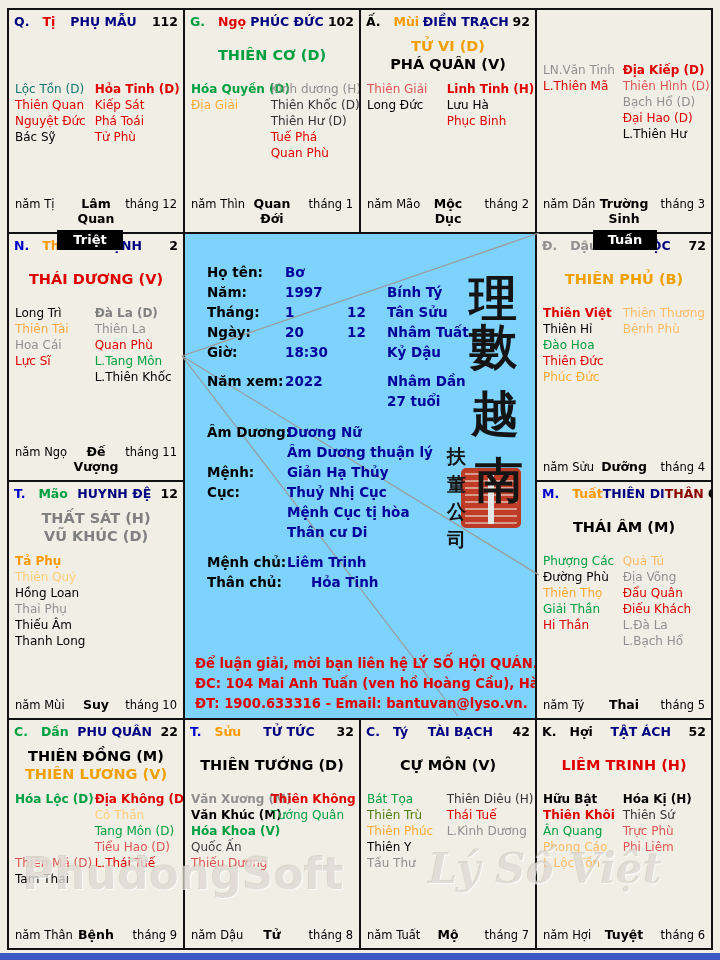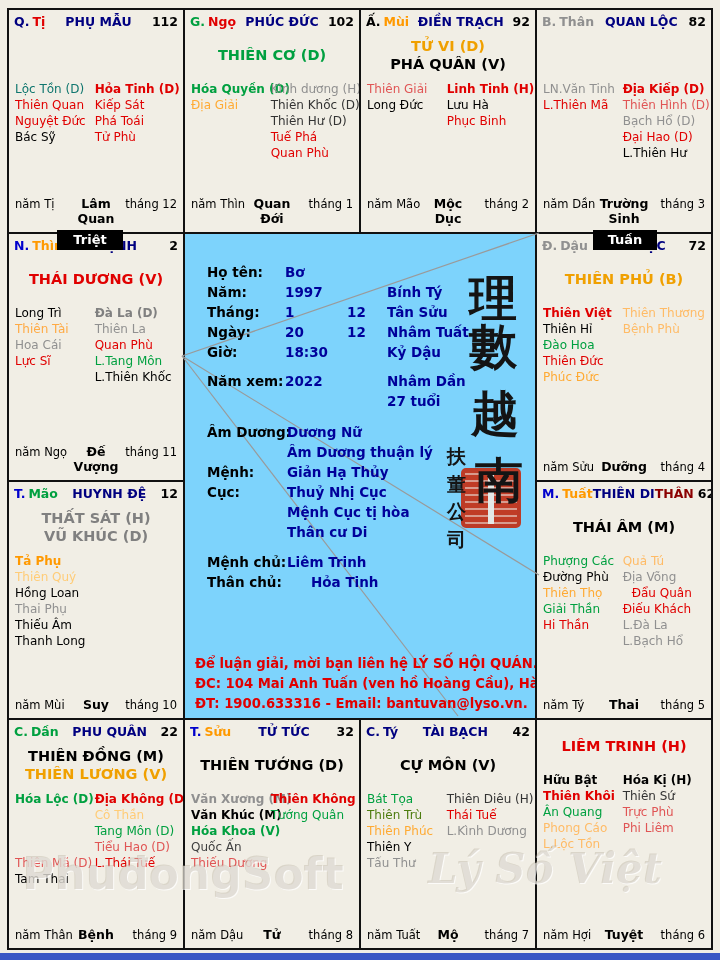--- a/index.html
+++ b/index.html
@@ -7,21 +7,21 @@
         font-family:"DejaVu Sans",sans-serif;-webkit-font-smoothing:antialiased;}
   .grid{position:absolute;left:7px;top:8px;right:7px;bottom:10px;display:grid;
         grid-template-columns:repeat(4,1fr);grid-template-rows:222px 246px 236px auto;
         gap:2px;background:#111;border:2px solid #111;}
   .cell{position:relative;background:#f1eee5;overflow:hidden;}
   .pos1{grid-area:1/1}.pos2{grid-area:1/2}.pos3{grid-area:1/3}.pos4{grid-area:1/4}
   .pos5{grid-area:2/1}.pos6{grid-area:2/4}.pos7{grid-area:3/1}.pos8{grid-area:3/4}
   .pos9{grid-area:4/1}.pos10{grid-area:4/2}.pos11{grid-area:4/3}.pos12{grid-area:4/4}
   .center{grid-area:2/2/4/4;position:relative;background:#7dd3fc;}
   .p-header{display:flex;align-items:baseline;padding:4px 5px 0 5px;font-weight:bold;font-size:12.5px;white-space:nowrap;}
-  .hdr-left .br{margin-left:3px;}
+  .hdr-left .br{margin-left:13px;}
   .p-name{flex:1;text-align:center;color:#000080;}
   .p-extra{margin-right:4px;}
   .p-num{color:#000;}
   .p-main{height:52px;display:flex;flex-direction:column;justify-content:center;
           text-align:center;font-weight:bold;font-size:14.5px;line-height:18px;}
   .p-cols{display:flex;padding:0 2px 0 6px;font-size:12px;line-height:16px;}
   .col-l{width:48%;}.col-r{width:52%;}
   .star{white-space:nowrap;}
   .star.b{font-weight:bold;}
   .p-footer{position:absolute;left:6px;right:6px;bottom:6px;display:flex;align-items:baseline;font-size:11.5px;color:#000;}
@@ -182,25 +182,20 @@
             <div class="star" style="color: rgb(224, 0, 0);">Phục Binh</div>
           </div>
         </div>
         <div class="p-footer">
           <span class="f-year">năm Mão</span>
           <span class="f-stage">Mộc Dục</span>
           <span class="f-month">tháng 2</span>
         </div>
       </div>
       <div class="cell pos4">
-        <div class="p-header">
-          <span class="hdr-left"><span style="color: rgb(144, 144, 144);">B.</span><span class="br" style="color: rgb(144, 144, 144);">Thân</span></span>
-          <span class="p-name">QUAN LỘC</span>
-          <span class="p-num">82</span>
-        </div>
         <div class="p-main"></div>
         <div class="p-cols">
           <div class="col-l">
             <div class="star" style="color: rgb(144, 144, 144);">LN.Văn Tinh</div>
             <div class="star" style="color: rgb(224, 0, 0);">L.Thiên Mã</div>
           </div>
           <div class="col-r">
             <div class="star b" style="color: rgb(224, 0, 0);">Địa Kiếp (D)</div>
             <div class="star" style="color: rgb(224, 85, 85);">Thiên Hình (D)</div>
             <div class="star" style="color: rgb(144, 144, 144);">Bạch Hổ (D)</div>
@@ -313,21 +308,21 @@
           <div class="col-l">
             <div class="star" style="color: rgb(0, 160, 64);">Phượng Các</div>
             <div class="star" style="color: rgb(0, 0, 0);">Đường Phù</div>
             <div class="star" style="color: rgb(255, 170, 51);">Thiên Thọ</div>
             <div class="star" style="color: rgb(0, 160, 64);">Giải Thần</div>
             <div class="star" style="color: rgb(224, 0, 0);">Hi Thần</div>
           </div>
           <div class="col-r">
             <div class="star" style="color: rgb(255, 187, 102);">Quả Tú</div>
             <div class="star" style="color: rgb(144, 144, 144);">Địa Võng</div>
-            <div class="star" style="color: rgb(224, 0, 0); margin-left: 9px;">Đẩu Quân</div>
+            <div class="star" style="color: rgb(224, 0, 0);">Đẩu Quân</div>
             <div class="star" style="color: rgb(224, 0, 0);">Điếu Khách</div>
             <div class="star" style="color: rgb(144, 144, 144);">L.Đà La</div>
             <div class="star" style="color: rgb(144, 144, 144);">L.Bạch Hổ</div>
           </div>
         </div>
         <div class="p-footer">
           <span class="f-year">năm Tý</span>
           <span class="f-stage">Thai</span>
           <span class="f-month">tháng 5</span>
         </div>
@@ -413,20 +408,25 @@
             <div class="star" style="color: rgb(144, 144, 144);">L.Kình Dương</div>
           </div>
         </div>
         <div class="p-footer">
           <span class="f-year">năm Tuất</span>
           <span class="f-stage">Mộ</span>
           <span class="f-month">tháng 7</span>
         </div>
       </div>
       <div class="cell pos12">
+        <div class="p-header">
+          <span class="hdr-left"><span style="color: rgb(0, 0, 0);">K.</span><span class="br" style="color: rgb(0, 0, 0);">Hợi</span></span>
+          <span class="p-name">TẬT ÁCH</span>
+          <span class="p-num">52</span>
+        </div>
         <div class="p-main">
           <div class="main-star" style="color: rgb(224, 0, 0);">LIÊM TRINH (H)</div>
         </div>
         <div class="p-cols">
           <div class="col-l">
             <div class="star b" style="color: rgb(0, 0, 0);">Hữu Bật</div>
             <div class="star b" style="color: rgb(224, 0, 0);">Thiên Khôi</div>
             <div class="star" style="color: rgb(0, 160, 64);">Ân Quang</div>
             <div class="star" style="color: rgb(255, 187, 102);">Phong Cáo</div>
             <div class="star" style="color: rgb(255, 187, 102);">L.Lộc Tồn</div>

